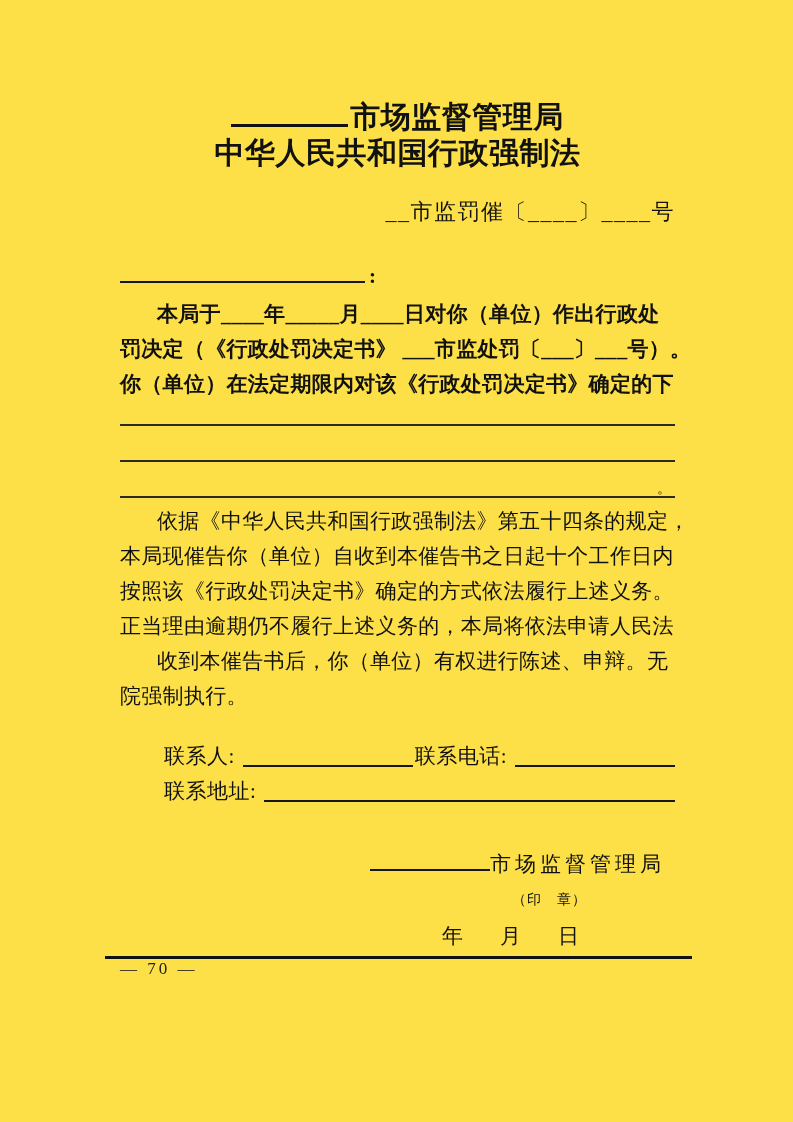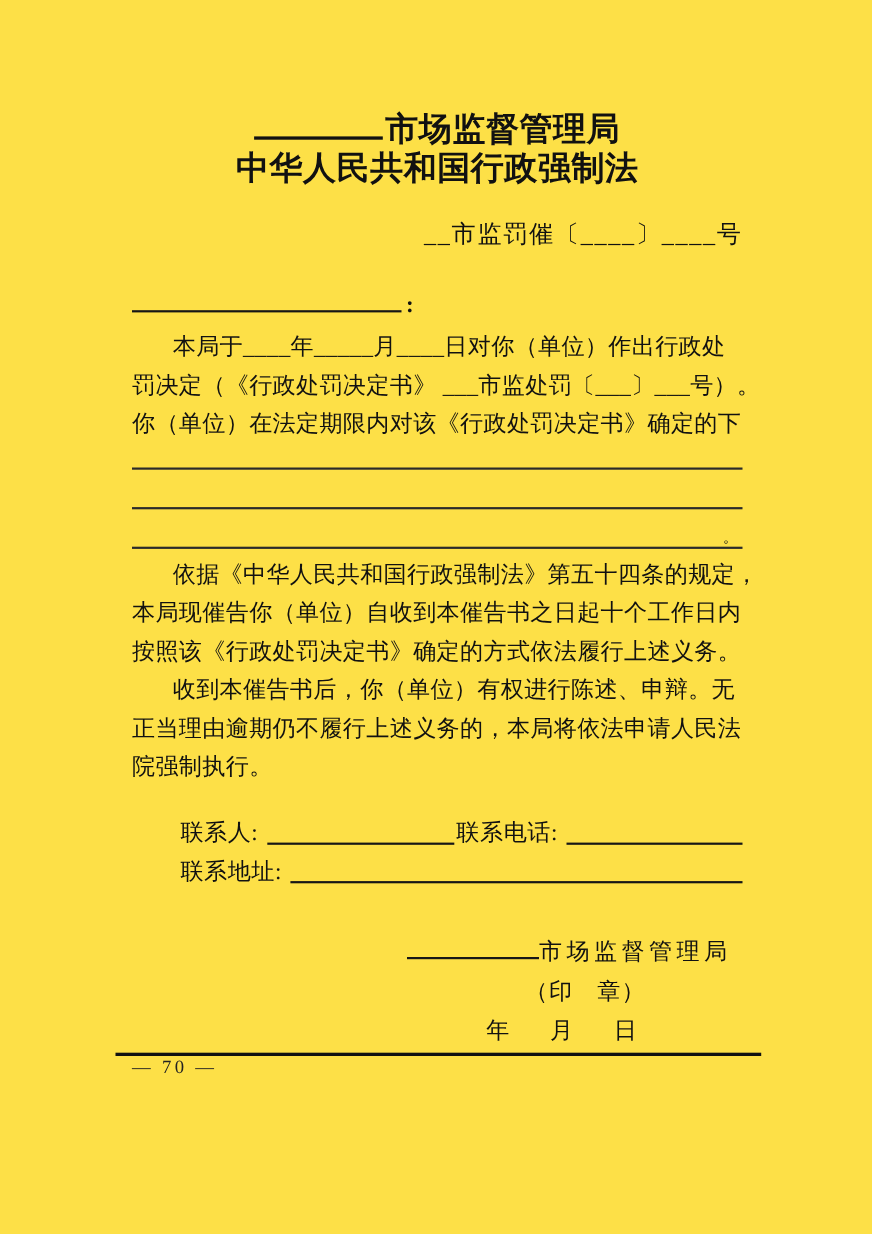--- a/index.html
+++ b/index.html
@@ -61,21 +61,21 @@
   .s-colon { margin-left: 4px; }
   
   .para { margin: 0; }
   .bl {
     font-size: 21px;
     line-height: 35px;
     letter-spacing: 0.3px;
     white-space: pre;
   }
   .ind { padding-left: 37px; }
-  .p1 { margin-top: 12px; }
+  .p1 { margin-top: 12px; font-weight: bold; }
   .fill-row { display: flex; }
   .fill-row > span:first-child { flex: 0 0 auto; }
   .fill {
     flex: 1 1 auto;
     border-bottom: 2px solid #161616;
     margin: 0 0 6px 4px;
   }
   
   .blanks { margin-top: -12px; }
   .blank-row {
@@ -116,21 +116,21 @@
     letter-spacing: 4px;
     margin-right: 10px;
     white-space: pre;
   }
   .g-blank {
     display: inline-block;
     width: 120px; height: 24px;
     border-bottom: 2px solid #161616;
   }
   .sig2 {
-    font-size: 21px; line-height: 36px;
+    font-size: 14px; line-height: 36px;
     letter-spacing: 1px;
     margin-right: 88px;
     white-space: pre;
   }
   .sig3 {
     font-size: 21px; line-height: 36px;
     letter-spacing: 8px;
     margin-right: 88px;
     white-space: pre;
   }
@@ -181,22 +181,22 @@
         </div>
     </div>
 
     <div class="para p2">
       <div class="bl ind">依据《中华人民共和国行政强制法》第五十四条的规定，</div>
       <div class="bl">本局现催告你（单位）自收到本催告书之日起十个工作日内</div>
       <div class="bl">按照该《行政处罚决定书》确定的方式依法履行上述义务。</div>
     </div>
 
     <div class="para">
+      <div class="bl">正当理由逾期仍不履行上述义务的，本局将依法申请人民法</div>
       <div class="bl ind">收到本催告书后，你（单位）有权进行陈述、申辩。无</div>
-      <div class="bl">正当理由逾期仍不履行上述义务的，本局将依法申请人民法</div>
       <div class="bl">院强制执行。</div>
     </div>
 
     <div class="contacts">
       <div class="contact-row"><span>联系人:</span><span class="c-blank c1"></span><span>联系电话:</span><span class="c-blank c2"></span></div>
       <div class="contact-row"><span>联系地址:</span><span class="c-blank c3"></span></div>
     </div>
 
     <div class="sig">
       <div class="sig1"><span class="g-blank"></span><span>市场监督管理局</span></div>

